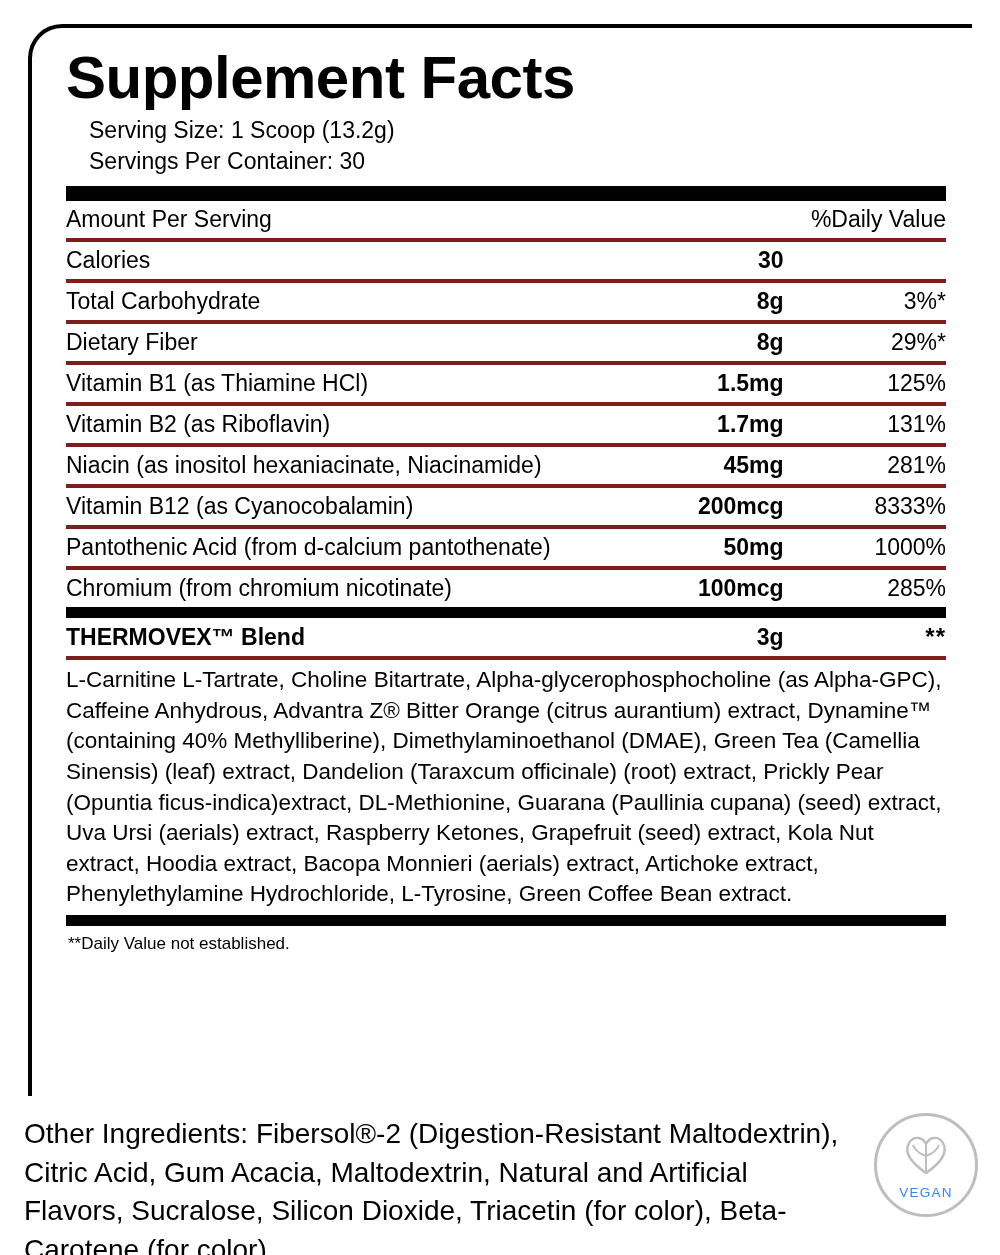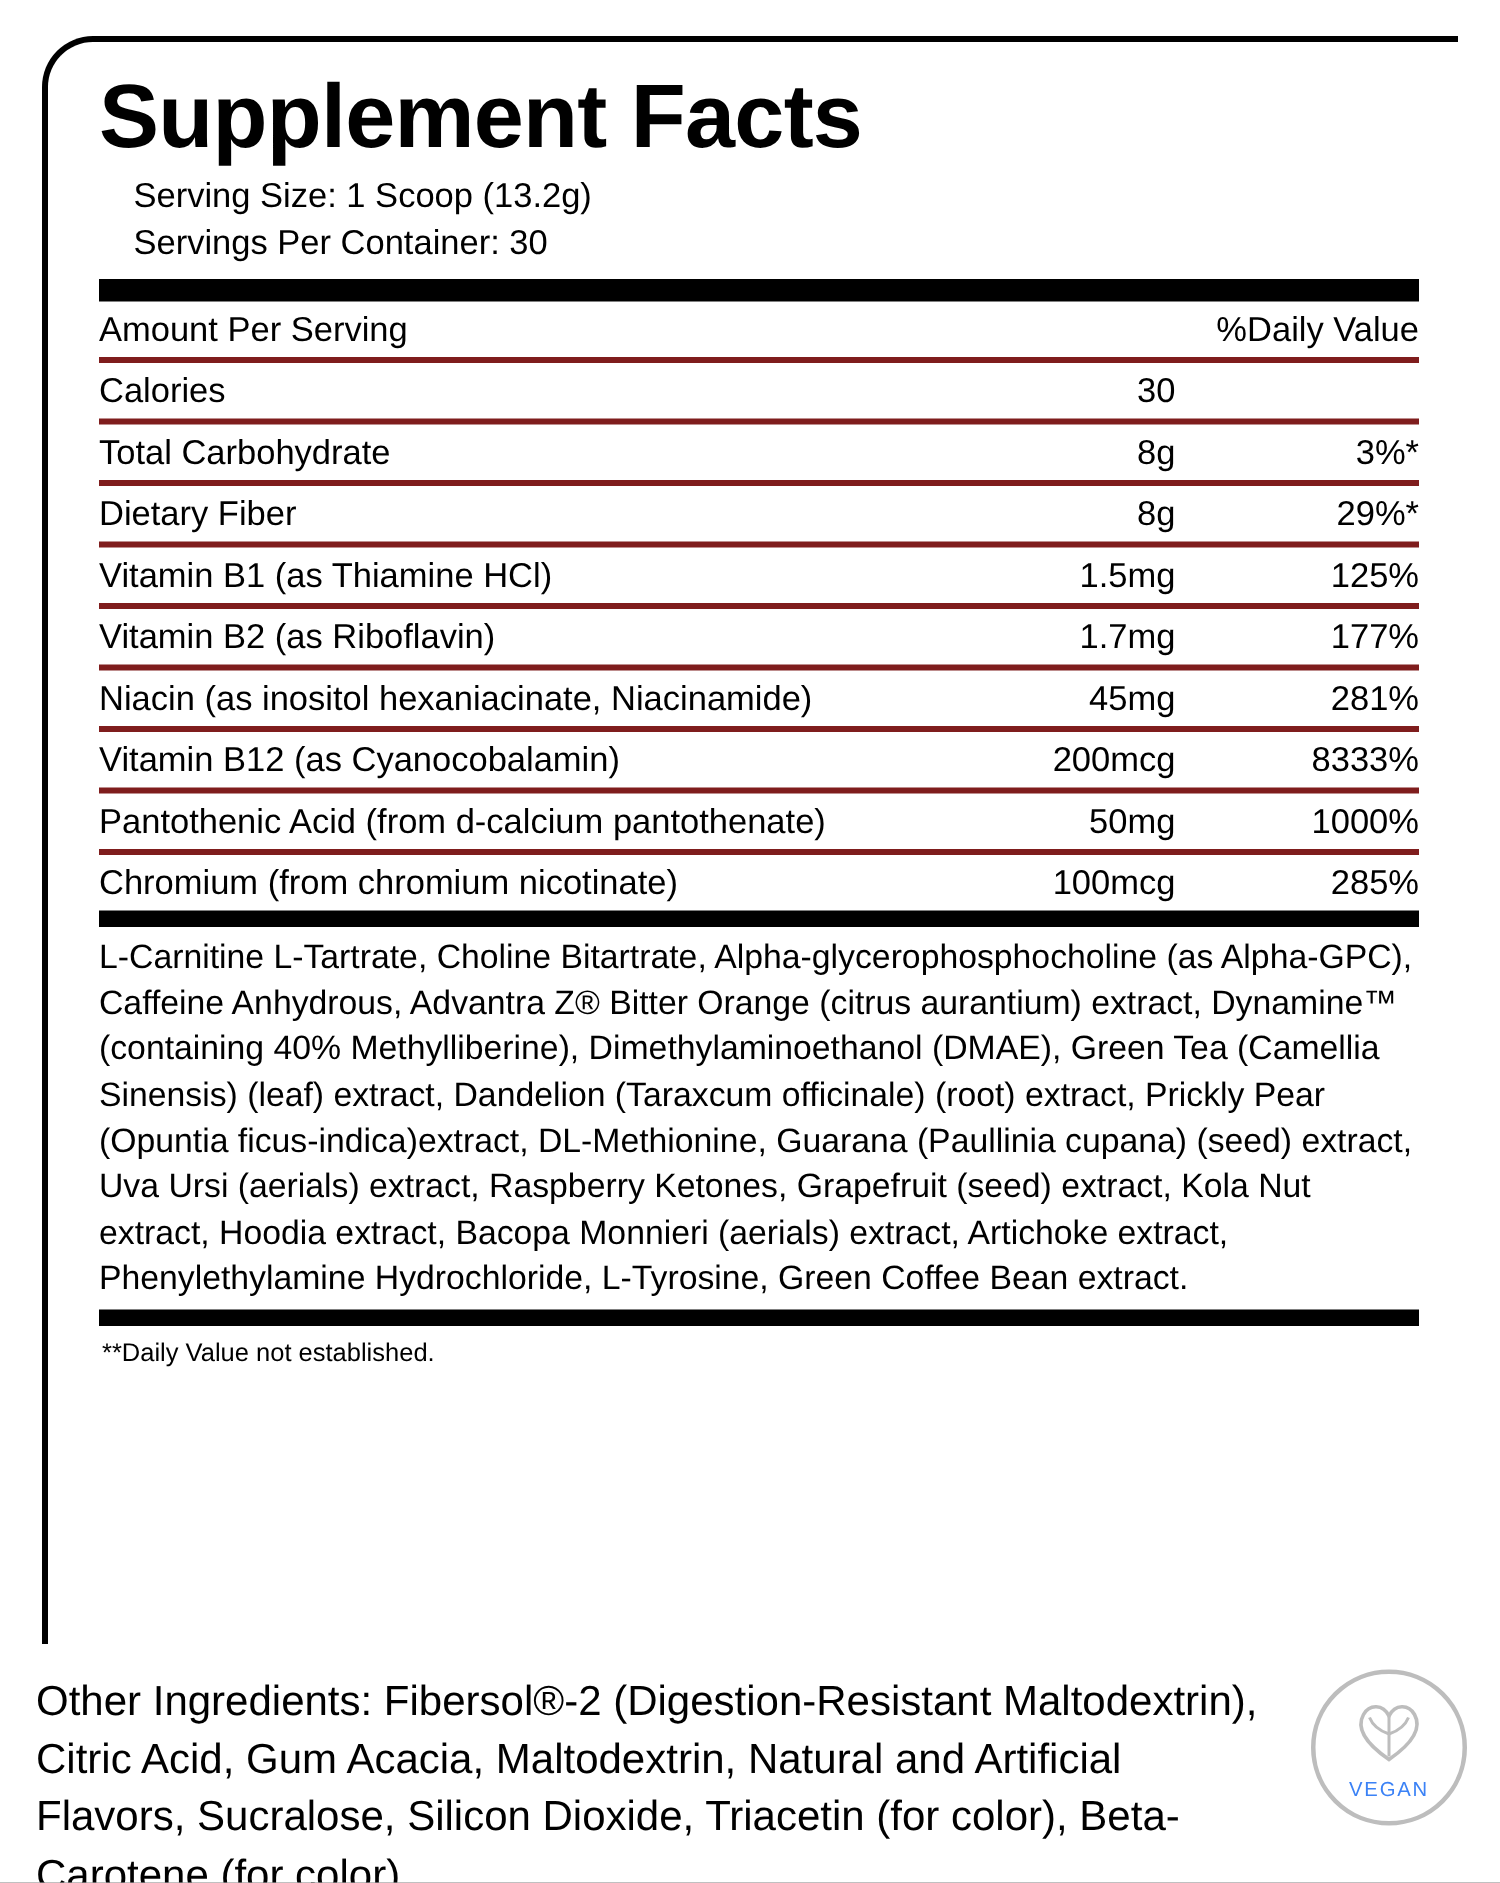--- a/index.html
+++ b/index.html
@@ -76,21 +76,21 @@
     font-size: 23px;
   }
   table.facts td {
     padding: 5px 0 5px 0;
     vertical-align: baseline;
     border-bottom: 4px solid #7f1d1d;
     white-space: nowrap;
   }
   table.facts tr.no-rule td { border-bottom: none; }
   table.facts td.name { text-align: left; width: 62%; }
-  table.facts td.amt  { text-align: right; width: 20%; padding-right: 4px;}
+  table.facts td.amt  { text-align: right; width: 20%; padding-right: 4px; font-weight: bold;}
   table.facts td.dv   { text-align: right; width: 18%; }
   td.indent { padding-left: 26px; }
 
   .hdr-row td { font-size: 23px; border-bottom: 2px solid #000; padding-top: 6px; padding-bottom: 5px;}
 
   .blend-row td {
     font-weight: bold;
     border-bottom: none;
     padding-top: 7px;
     padding-bottom: 7px;
@@ -188,21 +188,21 @@
             <td class="dv">29%*</td>
           </tr>
           <tr>
             <td class="name">Vitamin B1 (as Thiamine HCl)</td>
             <td class="amt">1.5mg</td>
             <td class="dv">125%</td>
           </tr>
           <tr>
             <td class="name">Vitamin B2 (as Riboflavin)</td>
             <td class="amt">1.7mg</td>
-            <td class="dv">177%</td>
+            <td class="dv">131%</td>
           </tr>
           <tr>
             <td class="name">Niacin (as inositol hexaniacinate, Niacinamide)</td>
             <td class="amt">45mg</td>
             <td class="dv">281%</td>
           </tr>
           <tr>
             <td class="name">Vitamin B12 (as Cyanocobalamin)</td>
             <td class="amt">200mcg</td>
             <td class="dv">8333%</td>
@@ -217,20 +217,25 @@
             <td class="amt">100mcg</td>
             <td class="dv">285%</td>
           </tr>
         </tbody>
       </table>
 
       <div class="rule-medium"></div>
 
       <table class="facts">
         <tbody>
+          <tr class="blend-row">
+            <td class="name">THERMOVEX™ Blend</td>
+            <td class="amt">3g</td>
+            <td class="dv">**</td>
+          </tr>
           <tr>
             <td colspan="3" class="blend-body" style="border-bottom:none; white-space:normal;">L-Carnitine L-Tartrate, Choline Bitartrate, Alpha-glycerophosphocholine (as Alpha-GPC), Caffeine Anhydrous, Advantra Z® Bitter Orange (citrus aurantium) extract, Dynamine™ (containing 40% Methylliberine), Dimethylaminoethanol (DMAE), Green Tea (Camellia Sinensis) (leaf) extract, Dandelion (Taraxcum officinale) (root) extract, Prickly Pear (Opuntia ficus-indica)extract, DL-Methionine, Guarana (Paullinia cupana) (seed) extract, Uva Ursi (aerials) extract, Raspberry Ketones, Grapefruit (seed) extract, Kola Nut extract, Hoodia extract, Bacopa Monnieri (aerials) extract, Artichoke extract, Phenylethylamine Hydrochloride, L-Tyrosine, Green Coffee Bean extract.</td>
           </tr>
         </tbody>
       </table>
 
       <div class="rule-medium"></div>
 
       <div class="footnote">**Daily Value not established.</div>
     </div>

